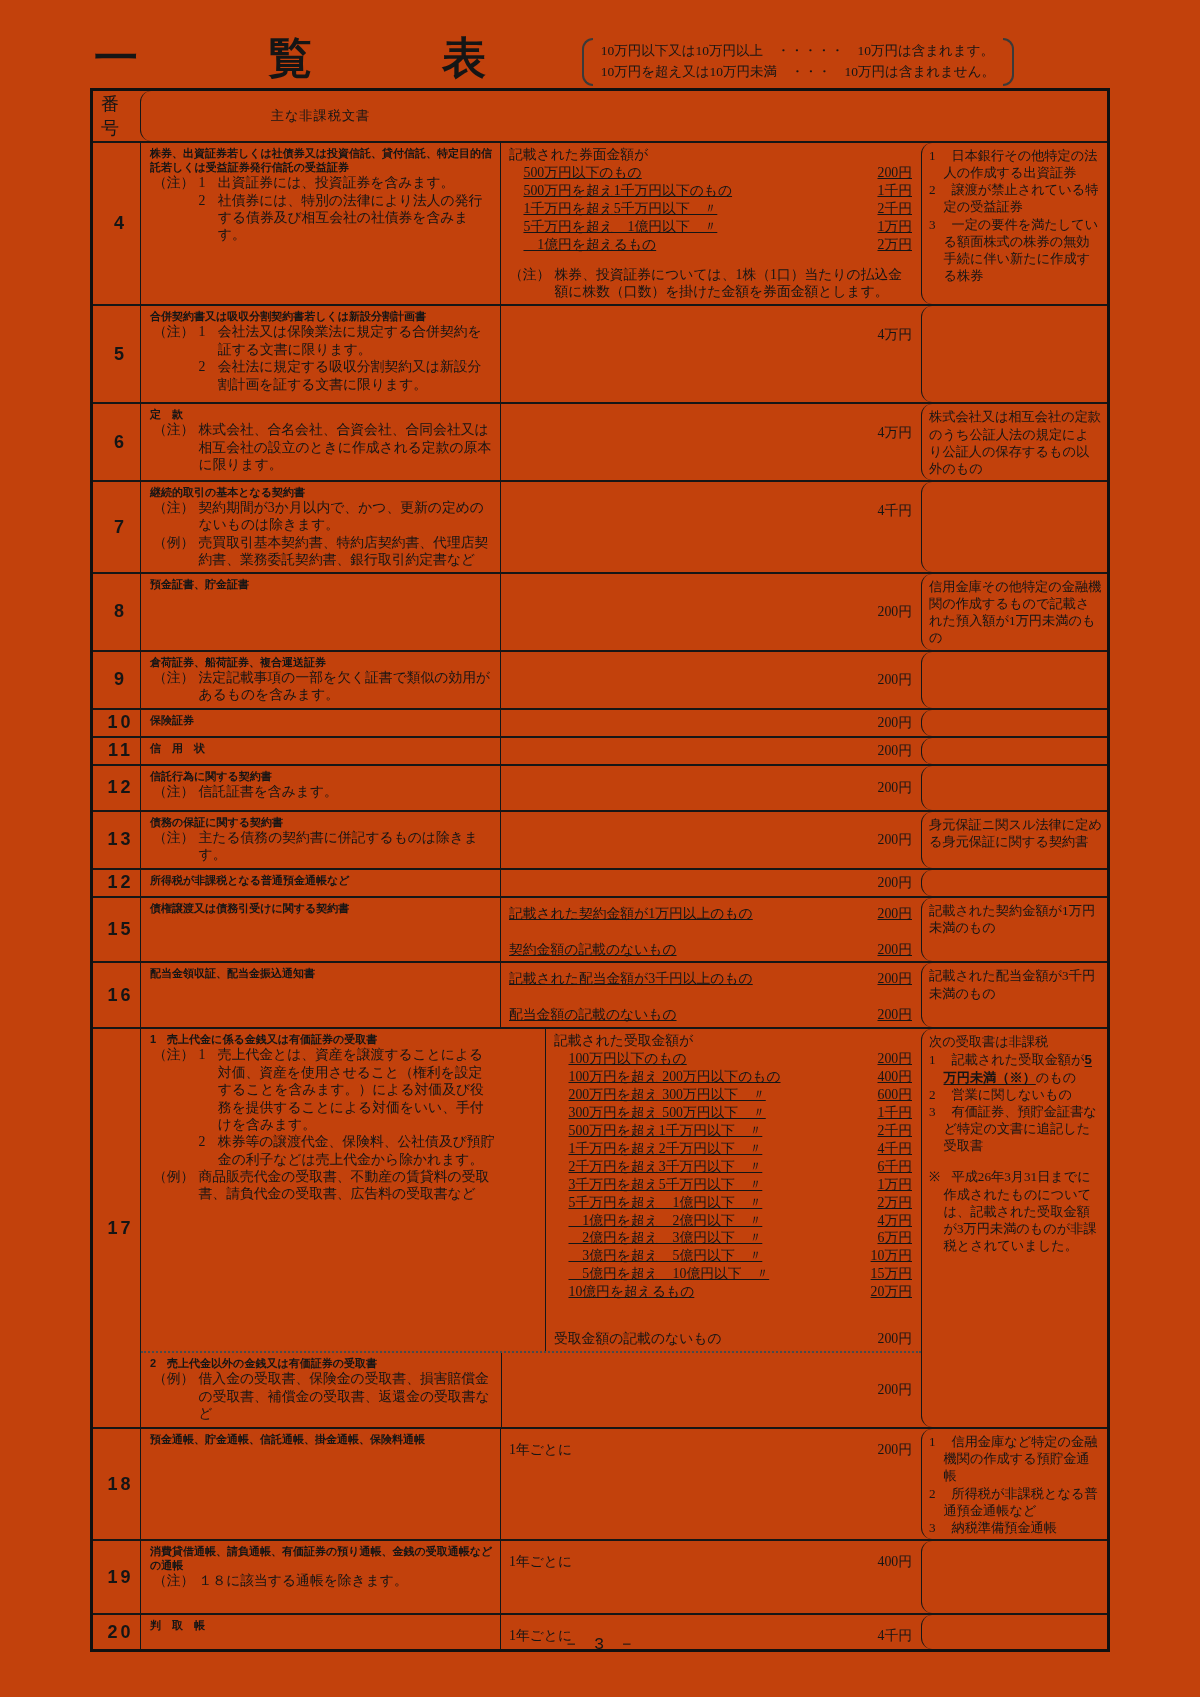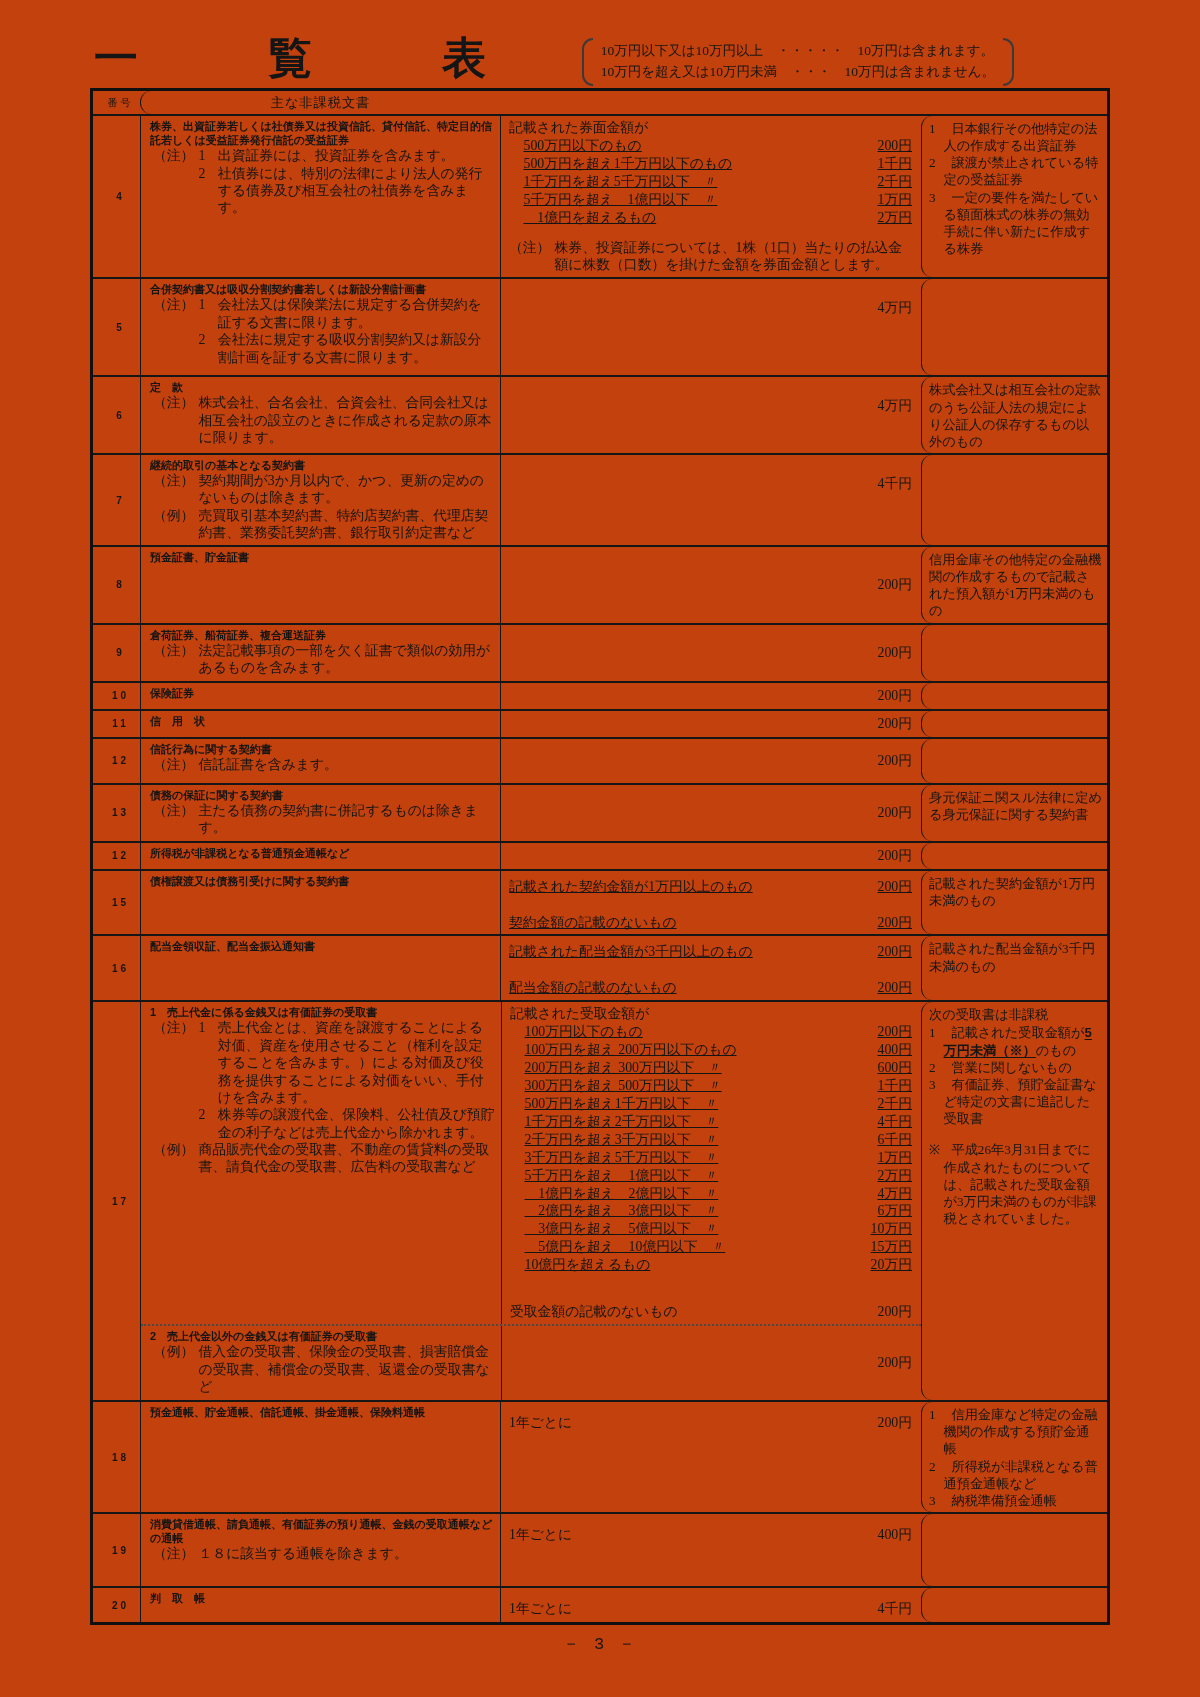--- a/index.html
+++ b/index.html
@@ -20,21 +20,21 @@
   .table{position:absolute;left:90px;top:88px;width:1020px;border:3px solid #101010;}
   .row{display:grid;grid-template-columns:47px 360px 421px 1fr;border-top:2px solid #161616;}
   .row.head{border-top:none;min-height:23px;}
   .hcell{display:flex !important;align-items:center;justify-content:center;
     font-family:"Liberation Serif",serif !important;font-weight:normal !important;
     font-size:13px;letter-spacing:1px;padding:1px 0 !important;}
   .row.split{grid-template-columns:47px 781px 1fr;}
   .cell{min-width:0;}
   .cell.doc,.cell.tax,.cell.exempt{border-left:1px solid #161616;}
   .cell.num{display:flex;align-items:center;justify-content:center;
-    font-family:"Liberation Sans",sans-serif;font-weight:bold;font-size:10px;letter-spacing:3px;margin-left:8px;}
+    font-family:"Liberation Sans",sans-serif;font-weight:bold;font-size:18px;letter-spacing:3px;margin-left:8px;}
   .cell.doc{padding:3px 6px 3px 9px;font-size:13.8px;line-height:1.26;}
   .doc-title{font-family:"Liberation Sans",sans-serif;font-weight:bold;font-size:11px;line-height:1.28;}
   .note{display:flex;margin-left:3px;}
   .ntag{flex:0 0 3.3em;}
   .nnum{flex:0 0 1.4em;}
   .ntext{flex:1;}
   .cell.tax{display:flex;flex-direction:column;padding:3px 9px 3px 8px;font-size:13.8px;line-height:1.3;}
   .tax-lines{display:flex;flex-direction:column;text-decoration:underline;}
   .tax-lines.indented{padding-left:1.05em;}
   .tax-line{display:flex;}
@@ -43,21 +43,21 @@
   .footer-line{margin-top:29px;}
   .tax-note{margin-top:12px;display:flex;}
   .ntag2{flex:0 0 3.3em;}
   .cell.exempt{padding:4px 5px 3px 7px;font-size:13.2px;line-height:1.3;border-radius:11px;}
   .ex-item,.ex-foot{padding-left:1.1em;text-indent:-1.1em;}
   .ex-num{display:inline-block;width:1.7em;text-indent:0;}
   .em-u{font-family:"Liberation Sans",sans-serif;font-weight:bold;text-decoration:underline;text-underline-offset:2px;}
   .ex-foot{margin-top:14px;}
   .mid{border-left:1px solid #161616;display:flex;flex-direction:column;}
   .sec{display:grid;grid-template-columns:360px 1fr;}
-  .sec1{flex:1;min-height:250px;}
+  .sec1{flex:1;min-height:250px;gap:44px;}
   .sec2{border-top:2px dotted #4a4a4a;min-height:76px;}
   .sec .cell.doc{border-left:none;}
   .sec2 .cell.tax{justify-content:center;}
 
   
   #rows .row:nth-child(1){min-height:162px;}
   #rows .row:nth-child(2){min-height:98px;}
   #rows .row:nth-child(3){min-height:72px;}
   #rows .row:nth-child(4){min-height:92px;}
   #rows .row:nth-child(5){min-height:74px;}

